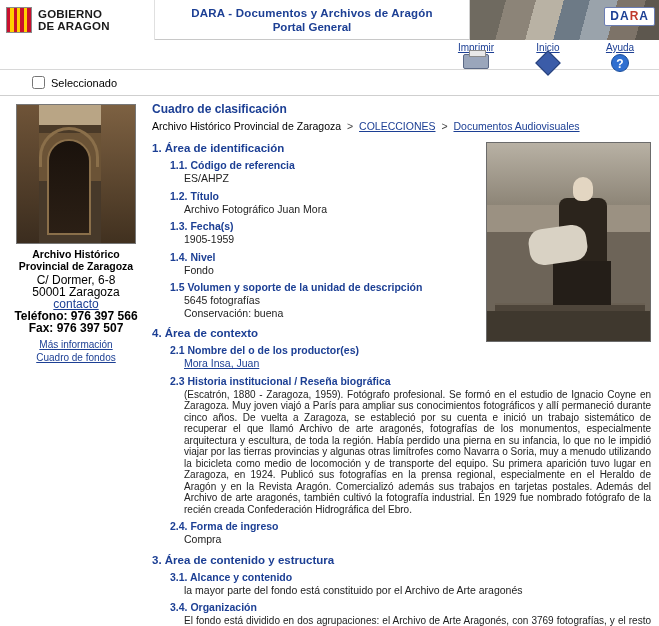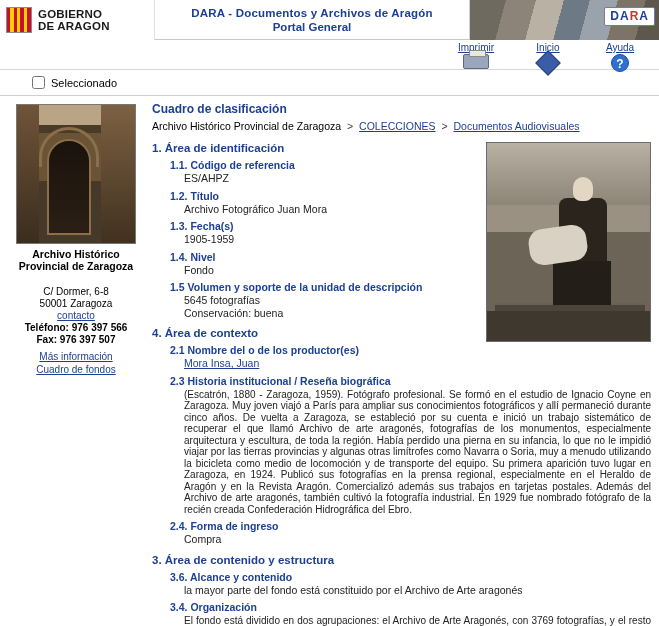--- a/index.html
+++ b/index.html
@@ -153,21 +153,21 @@
     background: linear-gradient(to bottom,#7d6142,#40301f);
   }
   .photo .sky {
     position: absolute; left: 22px; top: 0; width: 64px; height: 20px;
     background: #b9a585;
   }
   .addr-title {
     font-size: 10.5px; font-weight: bold; line-height: 12px; margin-top: 2px;
   }
   .addr {
-    font-size: 10px; line-height: 12px; margin-top: 14px;
+    font-size: 12px; line-height: 12px; margin-top: 2px;
   }
   .addr a { color: #1c3f94; text-decoration: underline; }
   .addr .bold { font-weight: bold; }
   .links { margin-top: 4px; font-size: 10px; line-height: 13px; }
   .links a { color: #1c3f94; text-decoration: underline; display: block; }
 
   .main-col { flex: 1; padding: 0 8px 0 10px; }
   h2.sec-title {
     font-size: 12px; color: #1c3f94; font-weight: bold;
     margin: 0 0 4px 0;
@@ -350,19 +350,19 @@
     </div>
 
     <div class="lvl2">2.3 Historia institucional / Reseña biográfica</div>
     <div class="para">(Escatrón, 1880 - Zaragoza, 1959). Fotógrafo profesional. Se formó en el estudio de Ignacio Coyne en Zaragoza. Muy joven viajó a París para ampliar sus conocimientos fotográficos y allí permaneció durante cinco años. De vuelta a Zaragoza, se estableció por su cuenta e inició un trabajo sistemático de recuperar el que llamó Archivo de arte aragonés, fotografías de los monumentos, especialmente arquitectura y escultura, de toda la región. Había perdido una pierna en su infancia, lo que no le impidió viajar por las tierras provincias y algunas otras limítrofes como Navarra o Soria, muy a menudo utilizando la bicicleta como medio de locomoción y de transporte del equipo. Su primera aparición tuvo lugar en Zaragoza, en 1924. Publicó sus fotografías en la prensa regional, especialmente en el Heraldo de Aragón y en la Revista Aragón. Comercializó además sus trabajos en tarjetas postales. Además del Archivo de arte aragonés, también cultivó la fotografía industrial. En 1929 fue nombrado fotógrafo de la recién creada Confederación Hidrográfica del Ebro.</div>
 
     <div class="lvl2">2.4. Forma de ingreso</div>
     <div class="val">Compra</div>
 
     <div class="lvl1">3. Área de contenido y estructura</div>
 
-    <div class="lvl2">3.6. Alcance y contenido</div>
+    <div class="lvl2">3.1. Alcance y contenido</div>
     <div class="val">la mayor parte del fondo está constituido por el Archivo de Arte aragonés</div>
 
     <div class="lvl2">3.4. Organización</div>
     <div class="para">El fondo está dividido en dos agrupaciones: el Archivo de Arte Aragonés, con 3769 fotografías, y el resto de las imágenes que se conservan, bajo el título de Mora industrial. La primera agrupación se hallaba descrita por el mismo fotógrafo, con fichas de lugares, autores, temas y estilos artísticos. Esta descripción se ha respetado al incorporarse al Archivo archivo porque ha sido muy conocida y utilizada. La segunda sección, el Mora industrial, es el resultado de los trabajos de estudio por encargo e incluye un grupo importante de fotografías sobre las obras del Pilar, además de algunas relacionadas con la Confederación Hidrográfica del Ebro. La descripción, somera, ha sido</div>
   </div>
 </div>
 
 </body></html>

